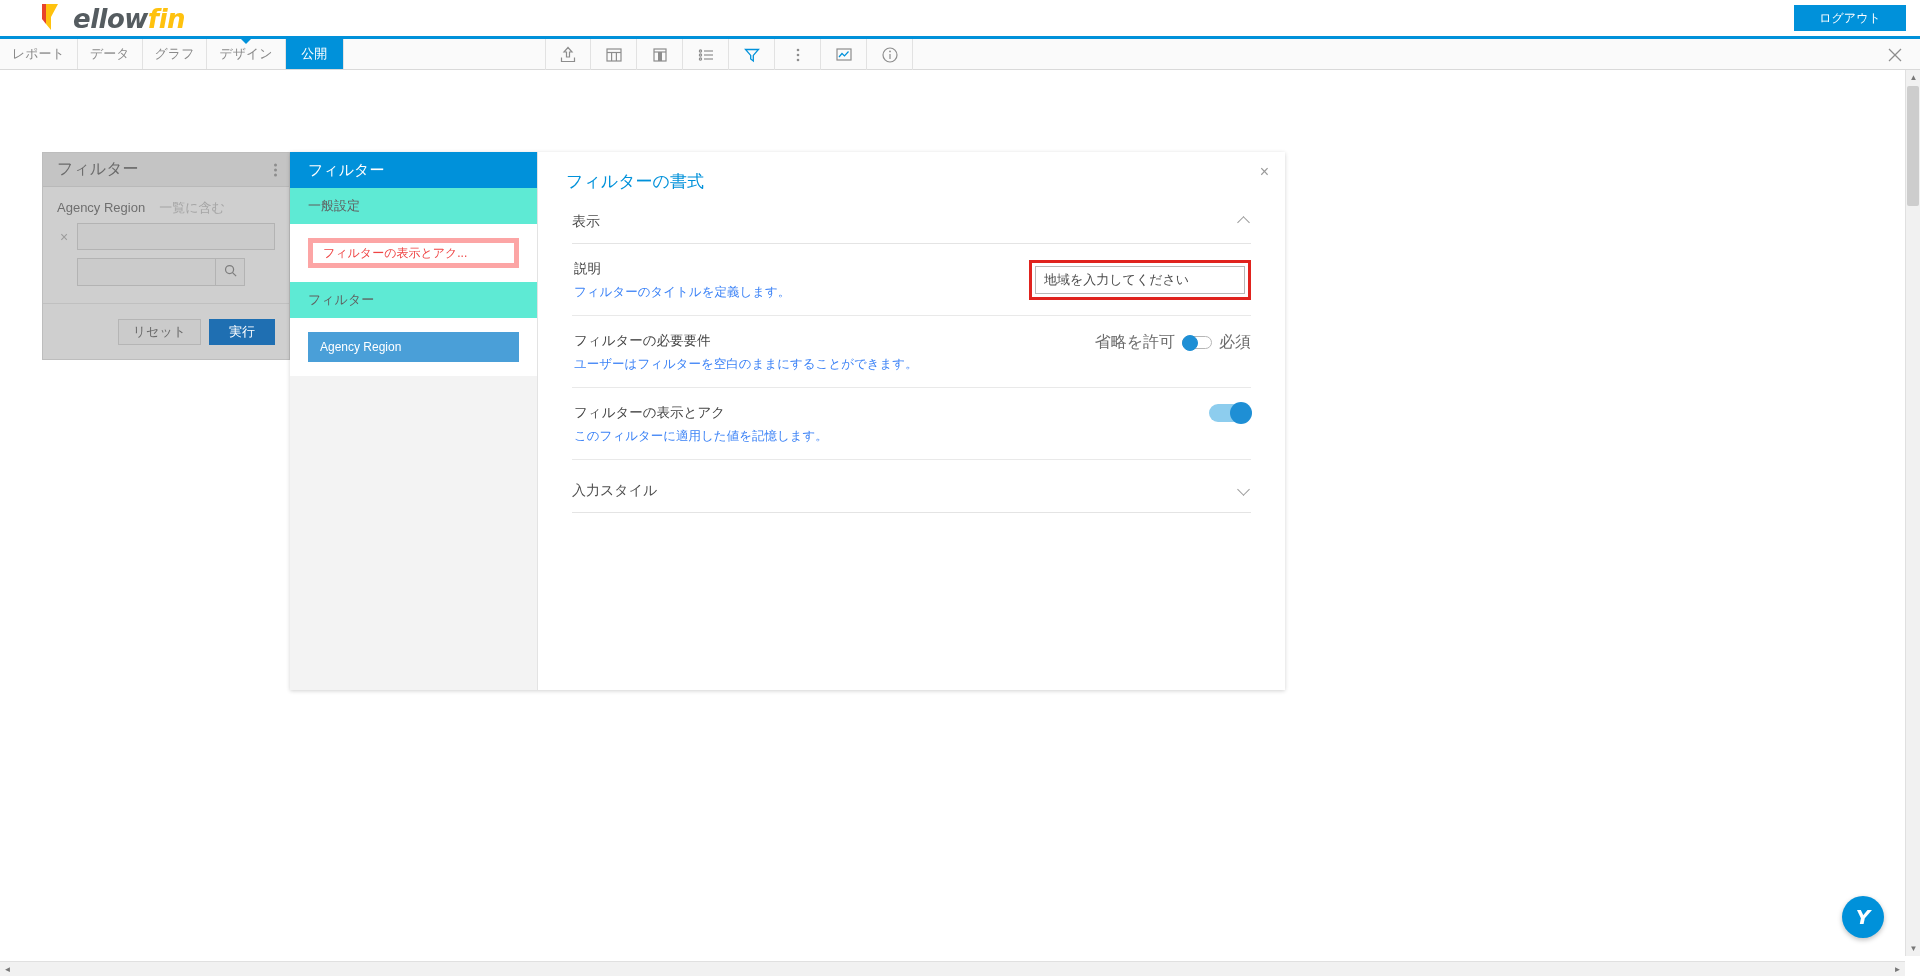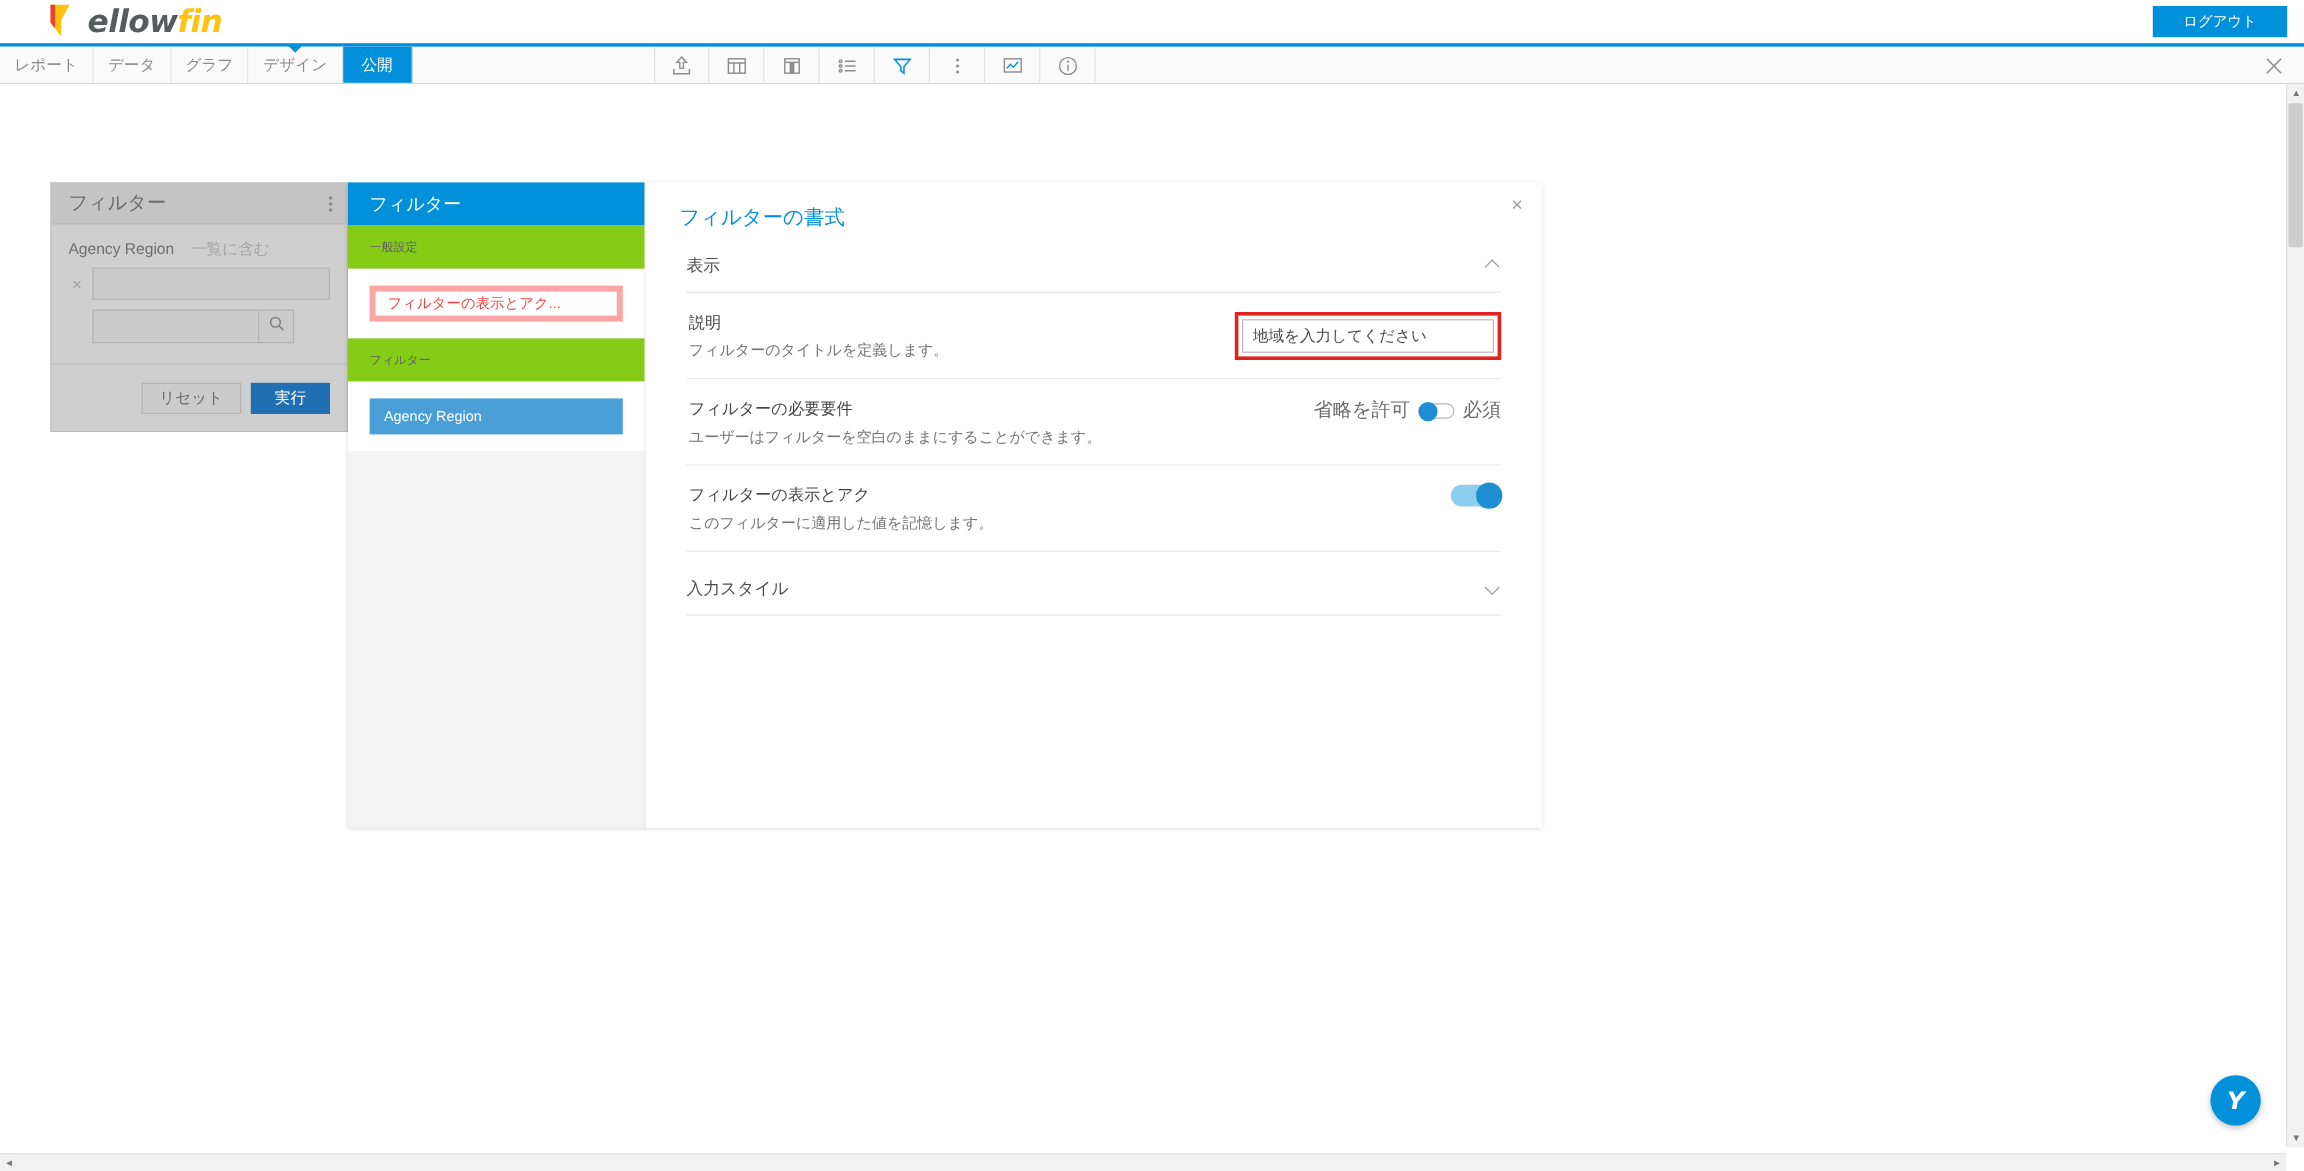--- a/index.html
+++ b/index.html
@@ -196,23 +196,23 @@
   .modal-left {
     width: 248px; height: 100%;
     background: #f3f3f3; border-right: 1px solid #e3e3e3;
   }
   .ml-header {
     height: 36px; background: #0091DA; color: #fff;
     display: flex; align-items: center; padding: 0 18px;
     font-size: 15px;
   }
   .ml-section {
-    height: 36px; background: #84cc16;
+    height: 36px; background: #5eead4;
     display: flex; align-items: center; padding: 0 18px;
-    font-size: 10px; color: #606060;
+    font-size: 13px; color: #606060;
   }
   .ml-body { background: #ffffff; padding: 14px 18px; }
   .ml-chip {
     width: 100%; height: 30px;
     border: 5px solid #fca5a5; background: #ffffff;
     font-size: 12px; color: #ef4444;
     display: flex; align-items: center; padding: 0 10px;
     cursor: pointer; overflow: hidden; white-space: nowrap;
   }
   .ml-item {
@@ -253,21 +253,21 @@
 
   .setting-row {
     display: flex; align-items: flex-start; justify-content: space-between;
     padding: 16px 0 14px 0;
     border-bottom: 1px solid #e9e9e9;
     min-height: 58px;
   }
   .setting-row:last-child { border-bottom: none; }
   .sr-text { padding-left: 2px; }
   .sr-label { font-size: 13.5px; color: #444; margin-bottom: 6px; }
-  .sr-desc { font-size: 12.5px; color: #737373; }
+  .sr-desc { font-size: 12.5px; color: #3b82f6; }
   .sr-ctrl { display: flex; align-items: center; }
 
   
   .hl-wrap {
     border: 3px solid #E0231E;
     padding: 3px;
     background: #ffffff;
   }
   .hl-input {
     width: 210px; height: 28px;

